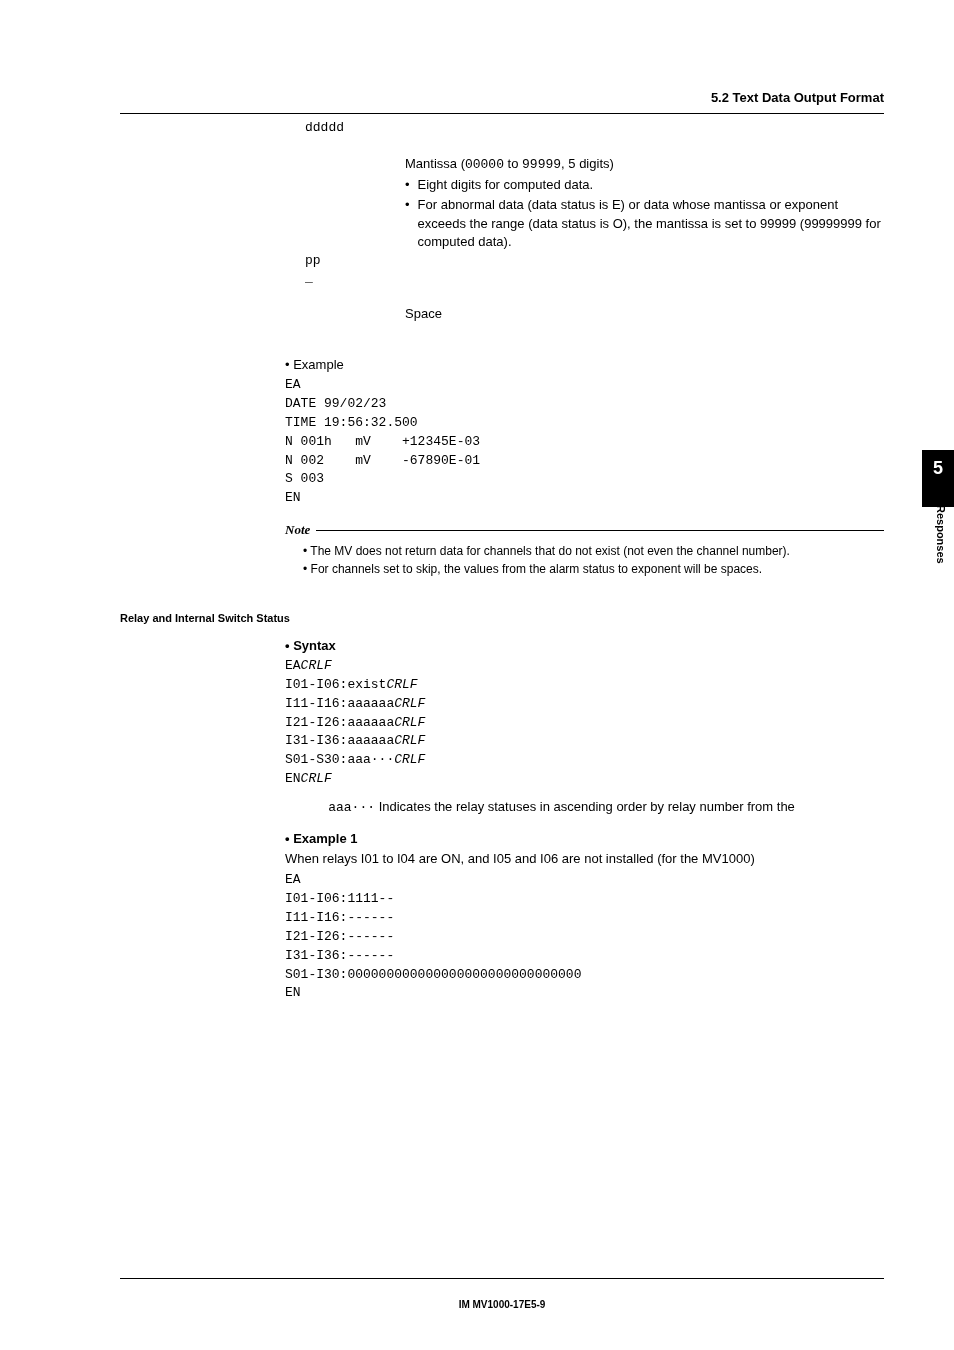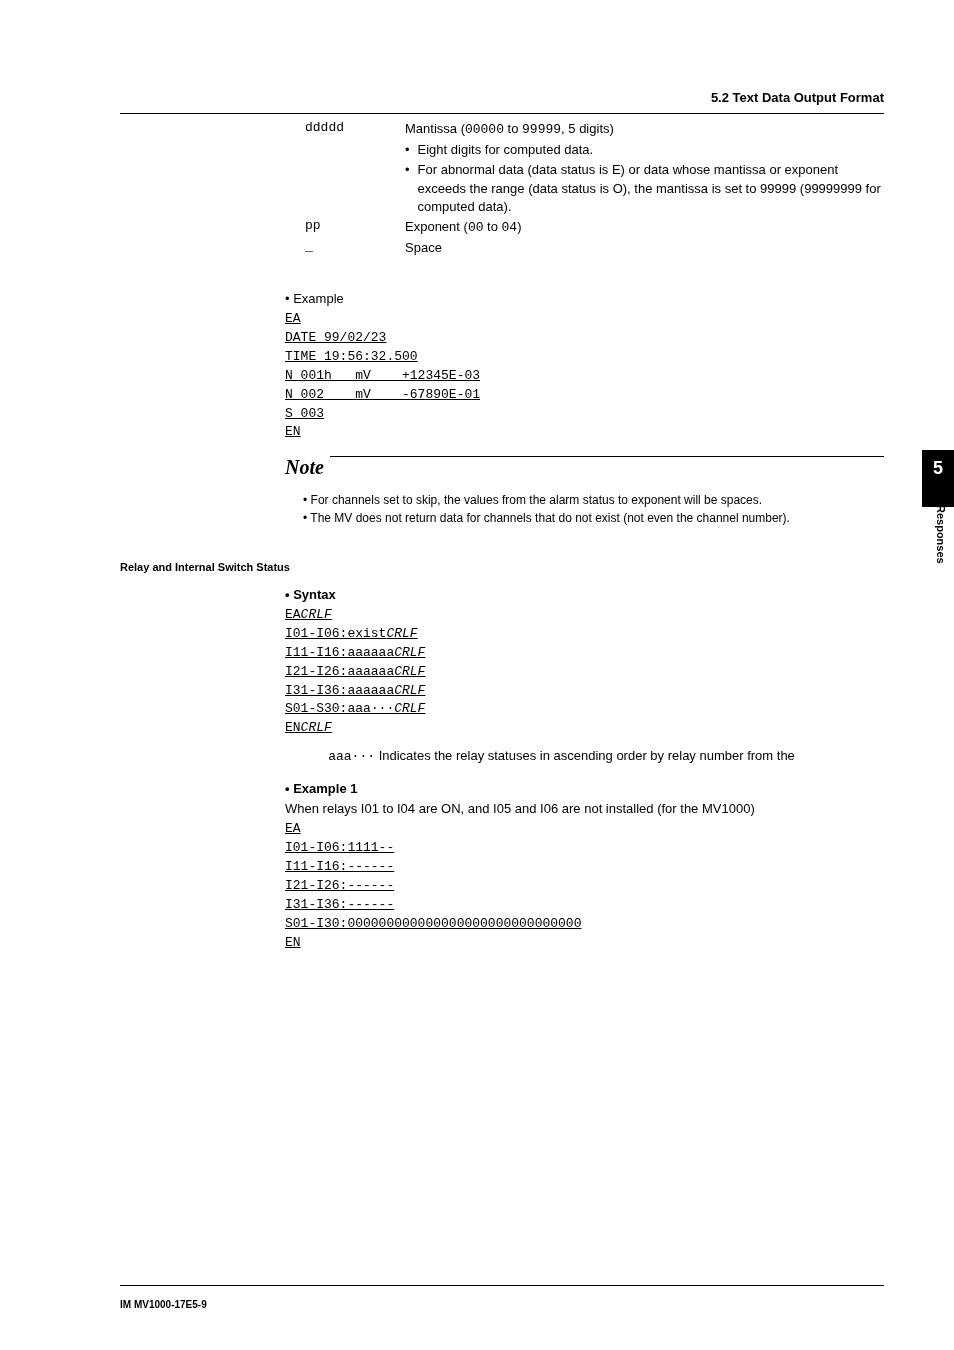--- a/index.html
+++ b/index.html
@@ -24,41 +24,41 @@
     margin-bottom: 8px;
   }
   .content {
     margin-left: 185px;
   }
   .content-less {
     margin-left: 165px;
   }
   .def-row { display: flex; margin-bottom: 2px; }
   .def-term { font-family: "Courier New", monospace; width: 100px; flex-shrink:0; }
-  .def-desc { flex: 1; line-height: 1.4; }
+  .def-desc { flex: 1; line-height: 1.4; margin-top: 35px; }
   .bullet { display: flex; margin-top: 2px; }
   .bullet::before { content: "•"; margin-right: 8px; }
   .mono-inline { font-family: "Courier New", monospace; }
   .example-head { font-weight: normal; margin-top: 34px; margin-bottom: 4px; }
   .example-head::before { content: "• "; }
   pre.code {
     font-family: "Courier New", monospace;
     font-size: 13px;
     line-height: 1.45;
     white-space: pre;
-    text-decoration: underline;
   }
   .note-head {
     font-family: Georgia, 'Times New Roman', serif;
     font-style: italic;
     font-weight: bold;
-    font-size: 20px;
+    font-size: 13px;
     display: flex;
+    align-items: center;
     margin-top: 14px;
-    margin-bottom: 12px;
+    margin-bottom: 4px;
   }
   .note-head .rule {
     flex: 1;
     border-top: 1px solid #000;
     margin-left: 6px;
   }
   .note-list { margin-left: 18px; font-size: 12px; line-height:1.5;}
   .note-list .nitem::before { content: "• "; }
   .subhead {
     font-weight: bold;
@@ -92,23 +92,23 @@
     writing-mode: vertical-rl;
     font-size: 11px;
     font-weight: bold;
   }
   .footer {
     position: absolute;
     bottom: 40px;
     left: 120px;
     right: 70px;
     border-top: 1px solid #000;
-    padding-top: 13px;
+    padding-top: 20px;
     display: flex;
-    justify-content: flex-start;
+    justify-content: center;
     font-size: 10px;
     font-weight: bold;
   }
 </style>
 </head>
 <body>
 
 <div class="section-header">5.2  Text Data Output Format</div>
 <div class="header-line"></div>
 
@@ -120,23 +120,20 @@
       <div class="bullet">
           <span>Eight digits for computed data.</span>
         </div>
       <div class="bullet">
           <span>For abnormal data (data status is E) or data whose mantissa or exponent exceeds the range (data status is O), the mantissa is set to 99999 (99999999 for computed data).</span>
         </div>
     </div>
   </div>
   <div class="def-row">
     <div class="def-term">pp</div>
-    <div class="def-desc">
-      <span>Exponent (</span><span class="mono-inline">00</span><span> to </span><span class="mono-inline">04</span><span>)</span>
-    </div>
   </div>
   <div class="def-row">
     <div class="def-term">_</div>
     <div class="def-desc">Space</div>
   </div>
 </div>
 
 <div class="content-less">
   <div class="example-head">Example</div>
   <pre class="code">EA
@@ -145,22 +142,22 @@
 N 001h   mV    +12345E-03
 N 002    mV    -67890E-01
 S 003
 EN</pre>
 
   <div class="note-head">
     <span>Note</span>
     <span class="rule"></span>
   </div>
   <div class="note-list">
+    <div class="nitem"><span>The MV does not return data for channels that do not exist (not even the channel number).</span></div>
     <div class="nitem"><span>For channels set to skip, the values from the alarm status to exponent will be spaces.</span></div>
-    <div class="nitem"><span>The MV does not return data for channels that do not exist (not even the channel number).</span></div>
   </div>
 </div>
 
 <div class="subhead" style="margin-left:0;">Relay and Internal Switch Status</div>
 
 <div class="content-less">
 
   <div class="syntax-head">Syntax</div>
   <pre class="code" id="syntax-code"><span>EA</span><span class="italic-mono" style="font-style: italic;">CRLF</span>
 <span>I01-I06:exist</span><span class="italic-mono" style="font-style: italic;">CRLF</span>

